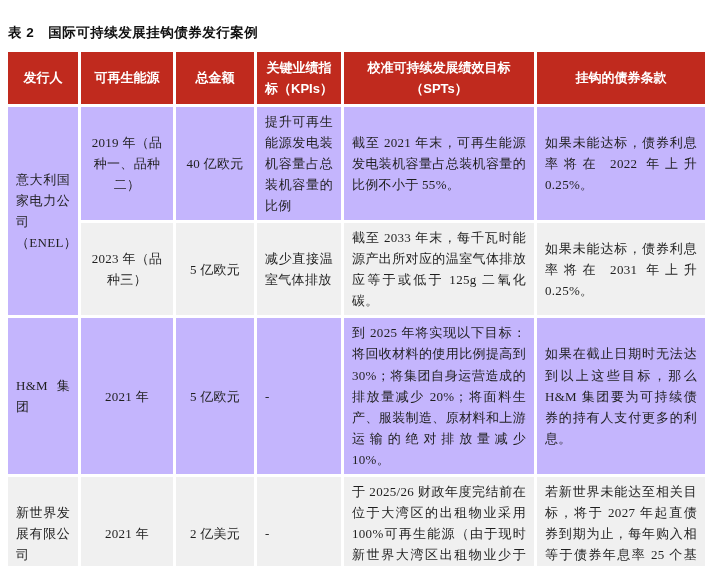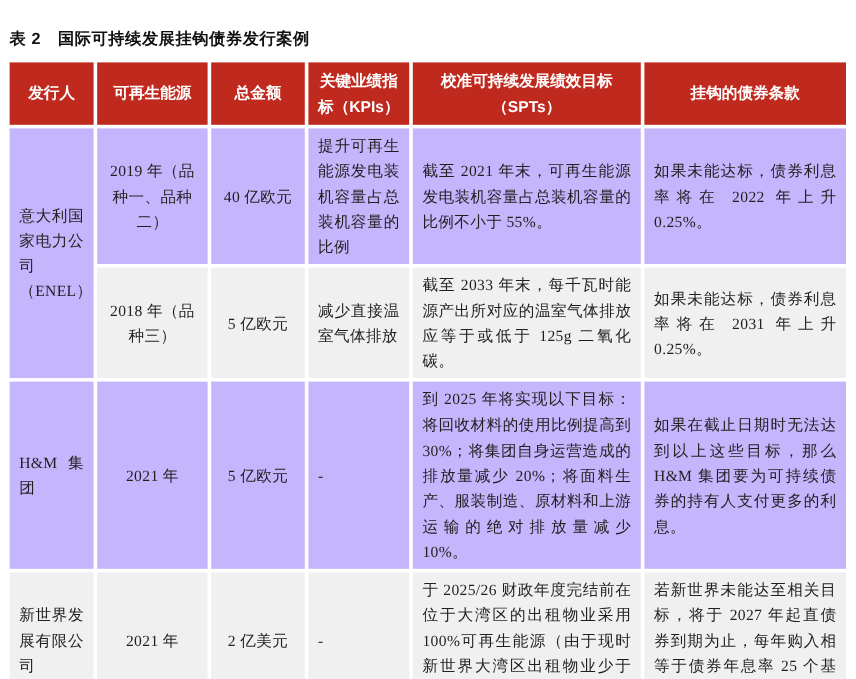--- a/index.html
+++ b/index.html
@@ -88,21 +88,21 @@
     <tbody>
       <tr class="r1">
         <td class="dark just" rowspan="2">意大利国家电力公司（ENEL）</td>
         <td class="dark ctr">2019 年（品种一、品种二）</td>
         <td class="dark ctr">40 亿欧元</td>
         <td class="dark just">提升可再生能源发电装机容量占总装机容量的比例</td>
         <td class="dark just">截至 2021 年末，可再生能源发电装机容量占总装机容量的比例不小于 55%。</td>
         <td class="dark just">如果未能达标，债券利息率将在 2022 年上升 0.25%。</td>
       </tr>
       <tr class="r2">
-        <td class="light ctr">2018 年（品种三）</td>
+        <td class="light ctr">2023 年（品种三）</td>
         <td class="light ctr">5 亿欧元</td>
         <td class="light just">减少直接温室气体排放</td>
         <td class="light just">截至 2033 年末，每千瓦时能源产出所对应的温室气体排放应等于或低于 125g 二氧化碳。</td>
         <td class="light just">如果未能达标，债券利息率将在 2031 年上升 0.25%。</td>
       </tr>
       <tr class="r3">
         <td class="dark just">H&amp;M 集团</td>
         <td class="dark ctr">2021 年</td>
         <td class="dark ctr">5 亿欧元</td>
         <td class="dark">-</td>

